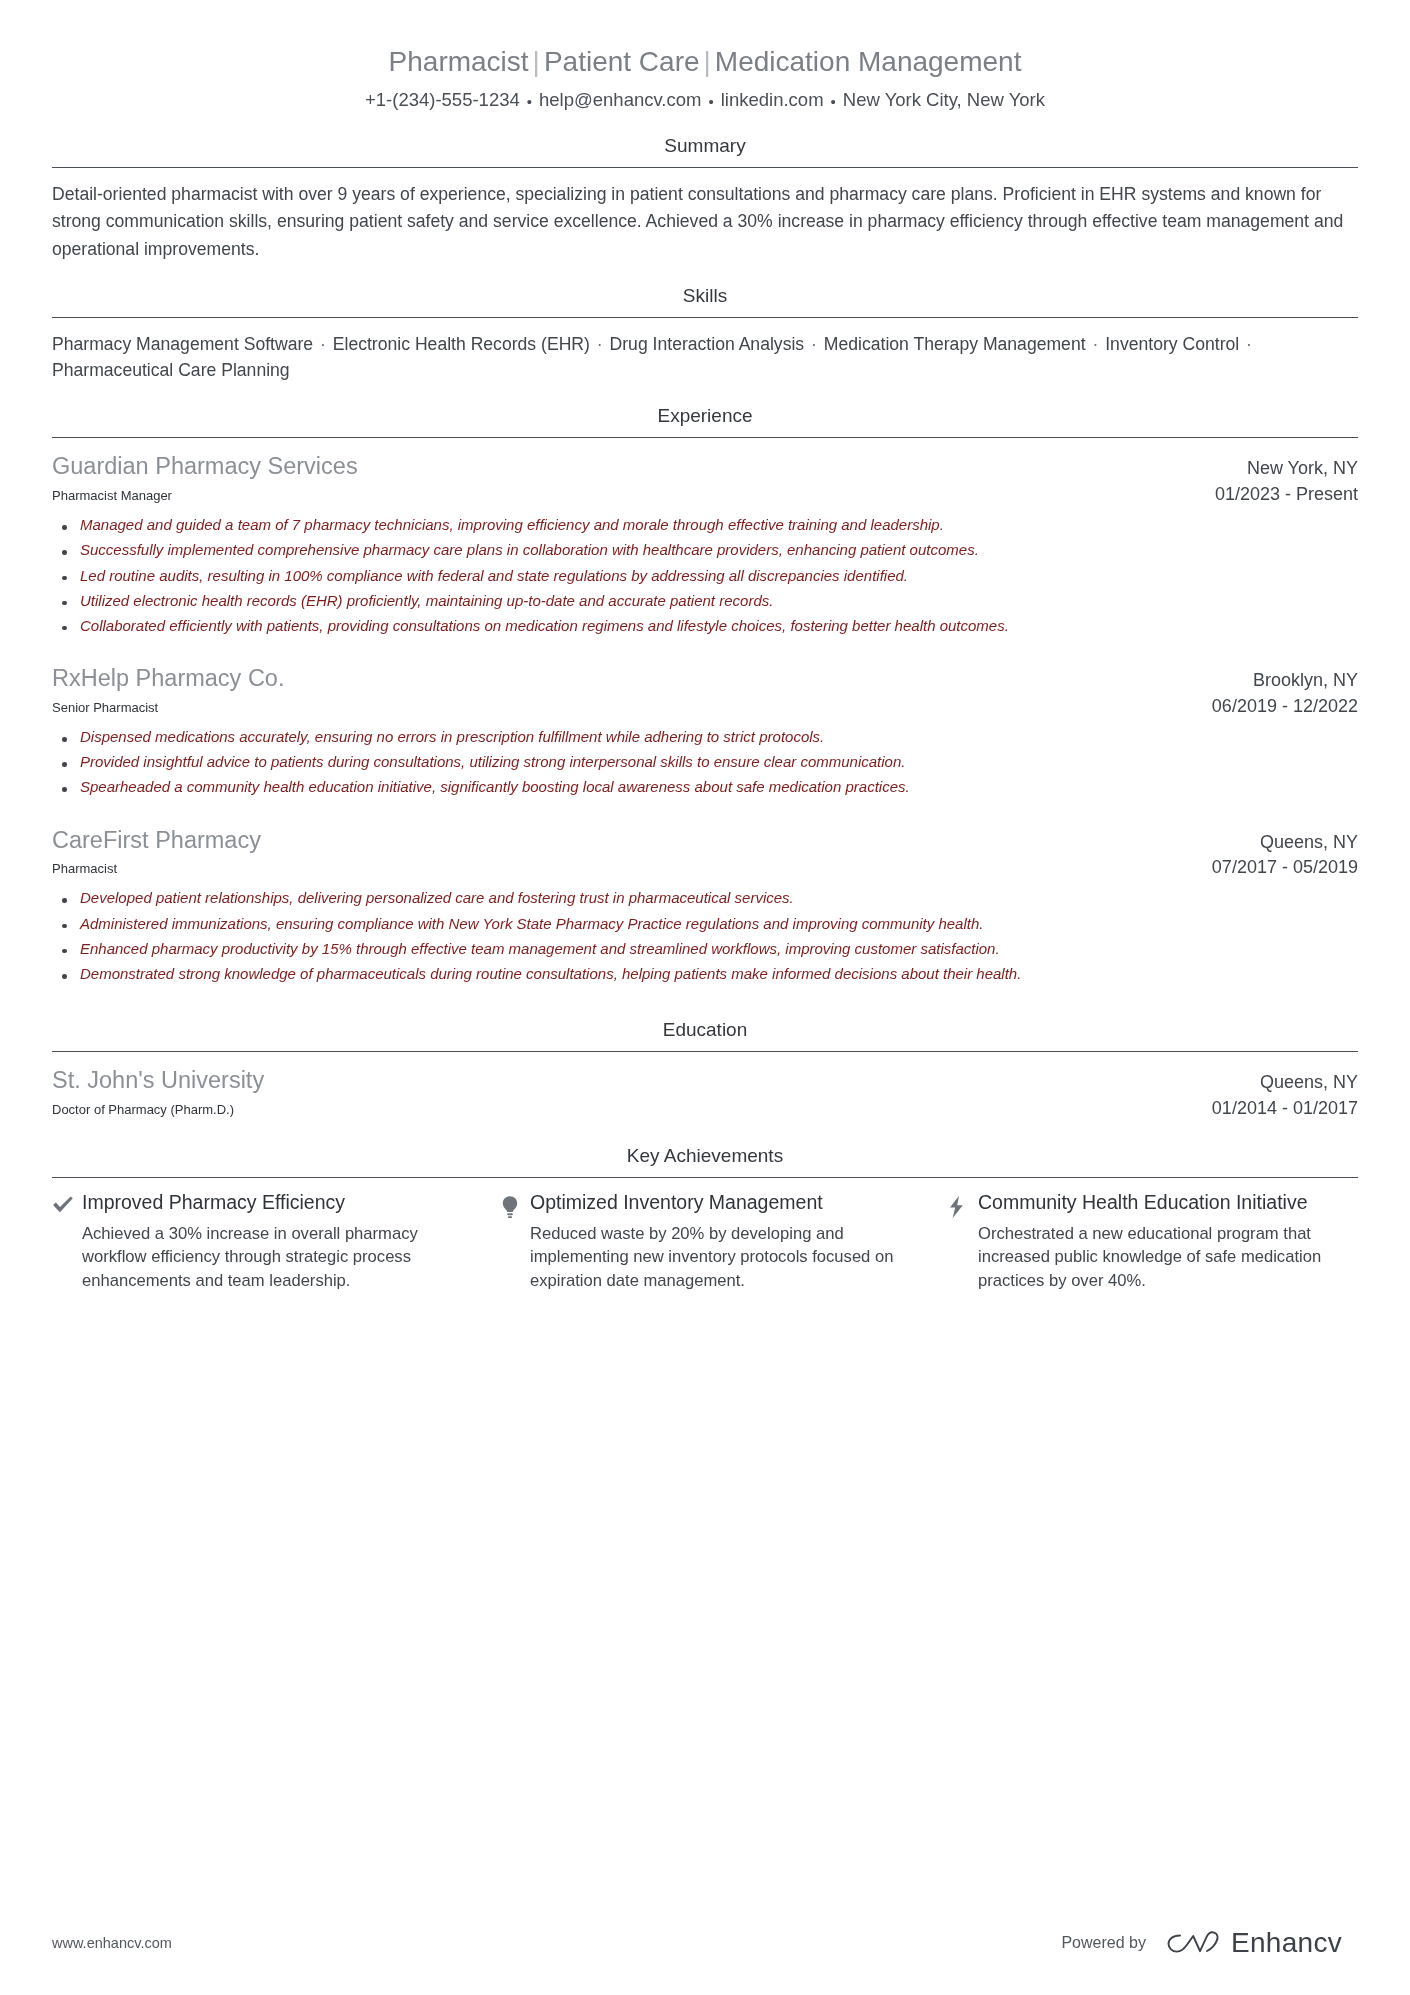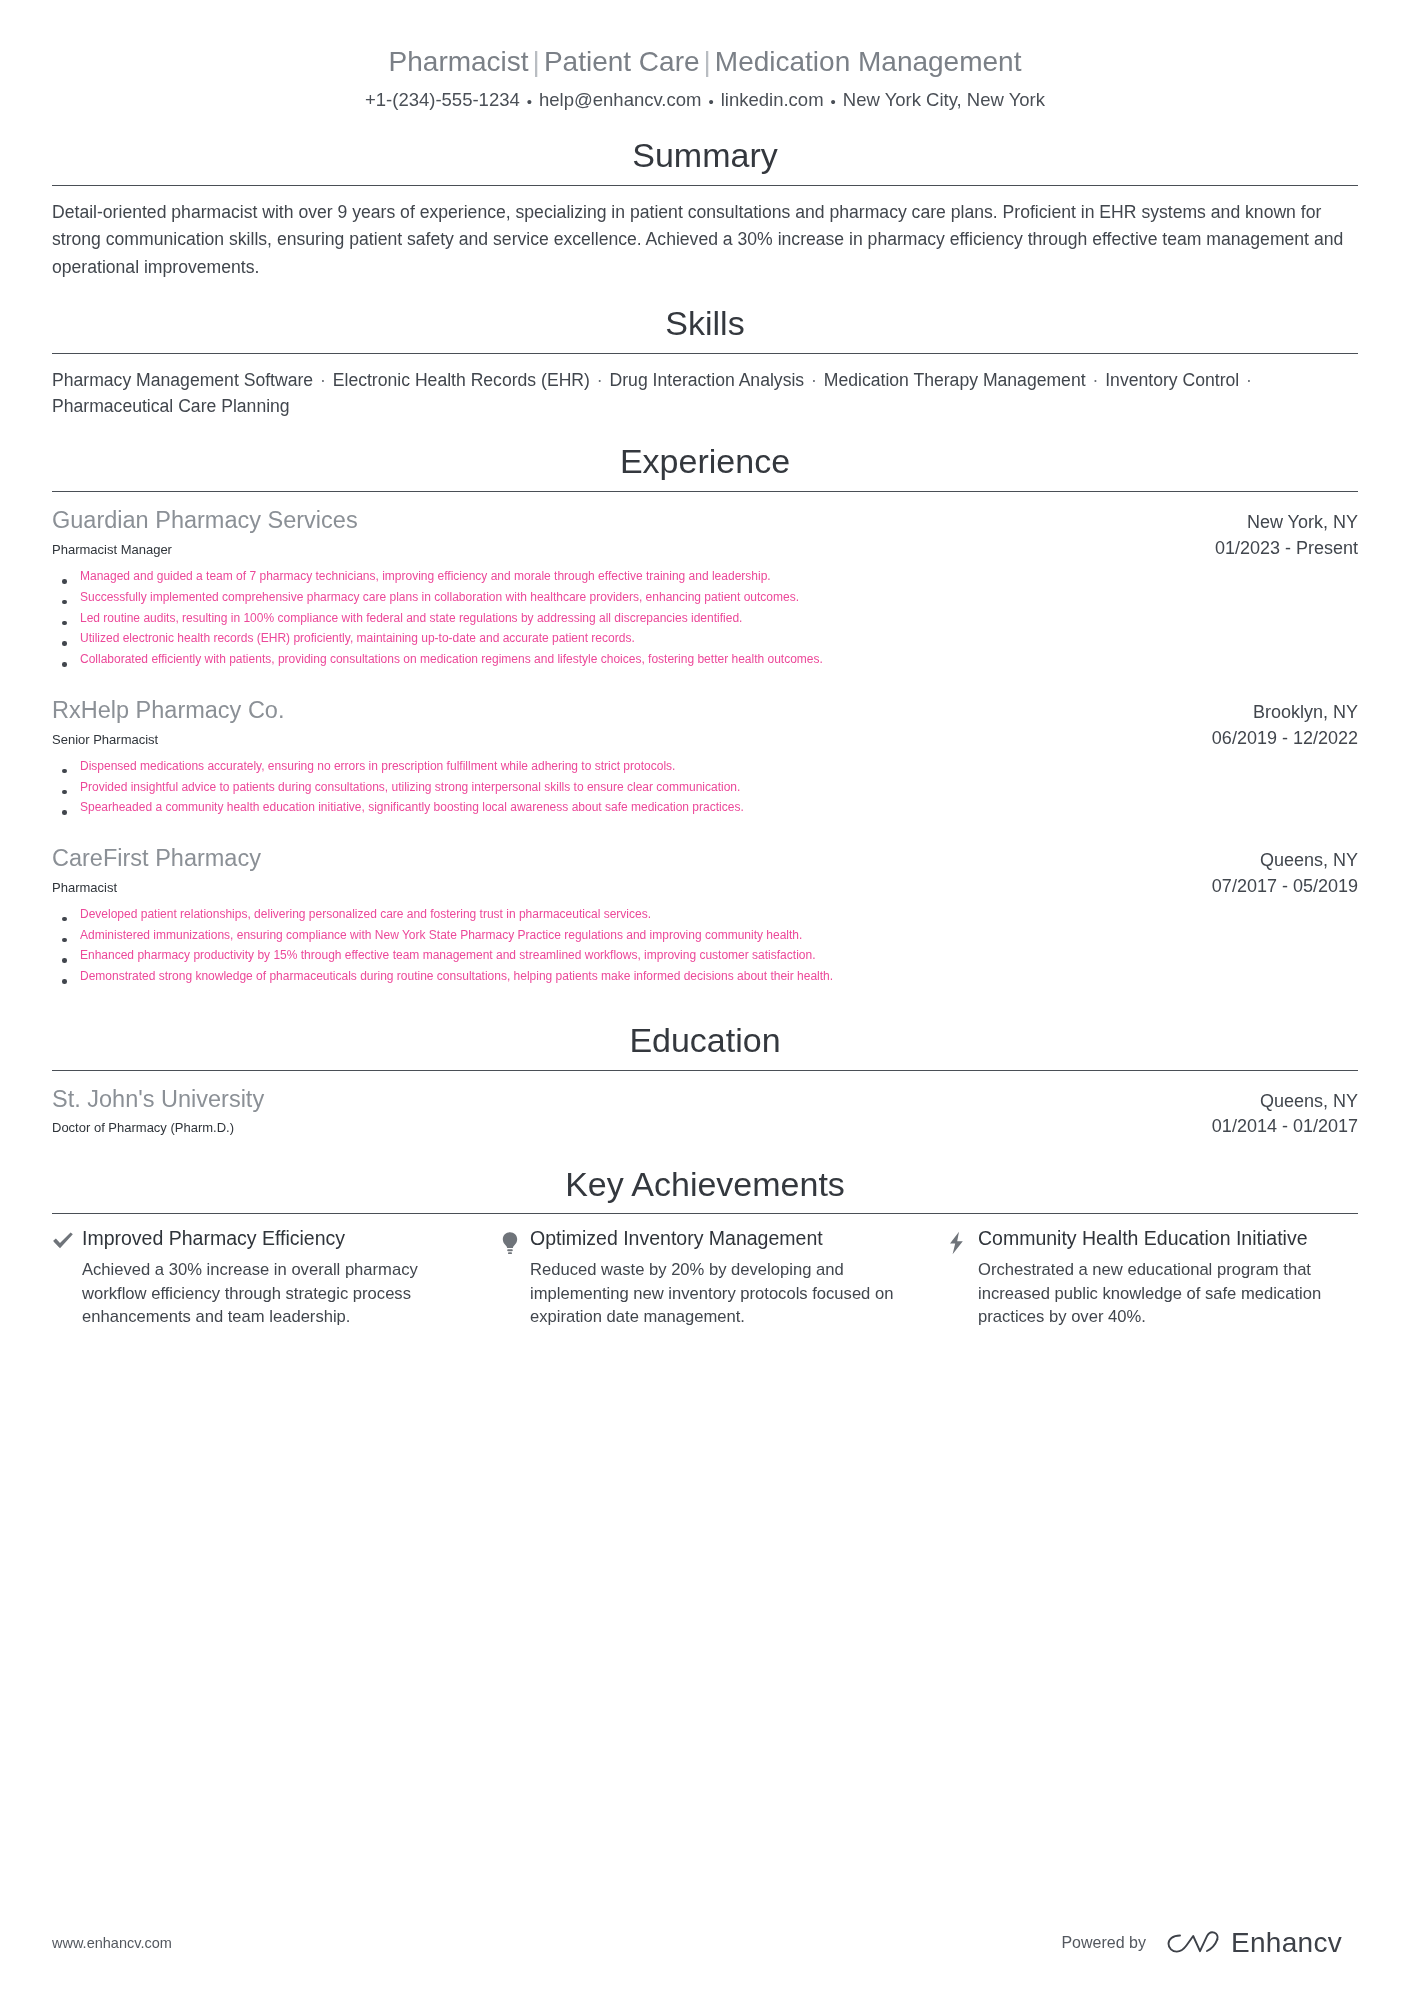--- a/index.html
+++ b/index.html
@@ -48,21 +48,21 @@
     color: #4a4f56;
     margin-top: 7px;
     line-height: 1.4;
   }
   .hdr-contact .dot { color: #4a4f56; padding: 0 7px; font-size: 15px; vertical-align: middle; }
 
   
   .section { margin-top: 22px; }
   .section-title {
     text-align: center;
-    font-size: 34px;
+    font-size: 19px;
     color: #34383e;
     font-weight: 400;
     line-height: 1.2;
     padding-bottom: 9px;
   }
   .section-rule {
     border-top: 1.6px solid #4a4f56;
     width: 100%;
     margin-bottom: 13px;
   }
@@ -113,25 +113,26 @@
   }
   .entry-row.sub { margin-top: 1px; }
 
   ul.bullets {
     margin: 9px 0 0 0;
     padding-left: 26px;
     list-style: none;
   }
   ul.bullets li {
     position: relative;
-    font-size: 12px;
+    font-size: 15px;
     line-height: 1.48;
-    color: #ec4899;
+    color: #7f1d1d;
     margin-bottom: 3px;
     padding-left: 2px;
+    font-style: italic;
   }
   ul.bullets li::before {
     content: "";
     position: absolute;
     left: -16px;
     top: 11px;
     width: 4.5px;
     height: 4.5px;
     border-radius: 50%;
     background: #41464d;

